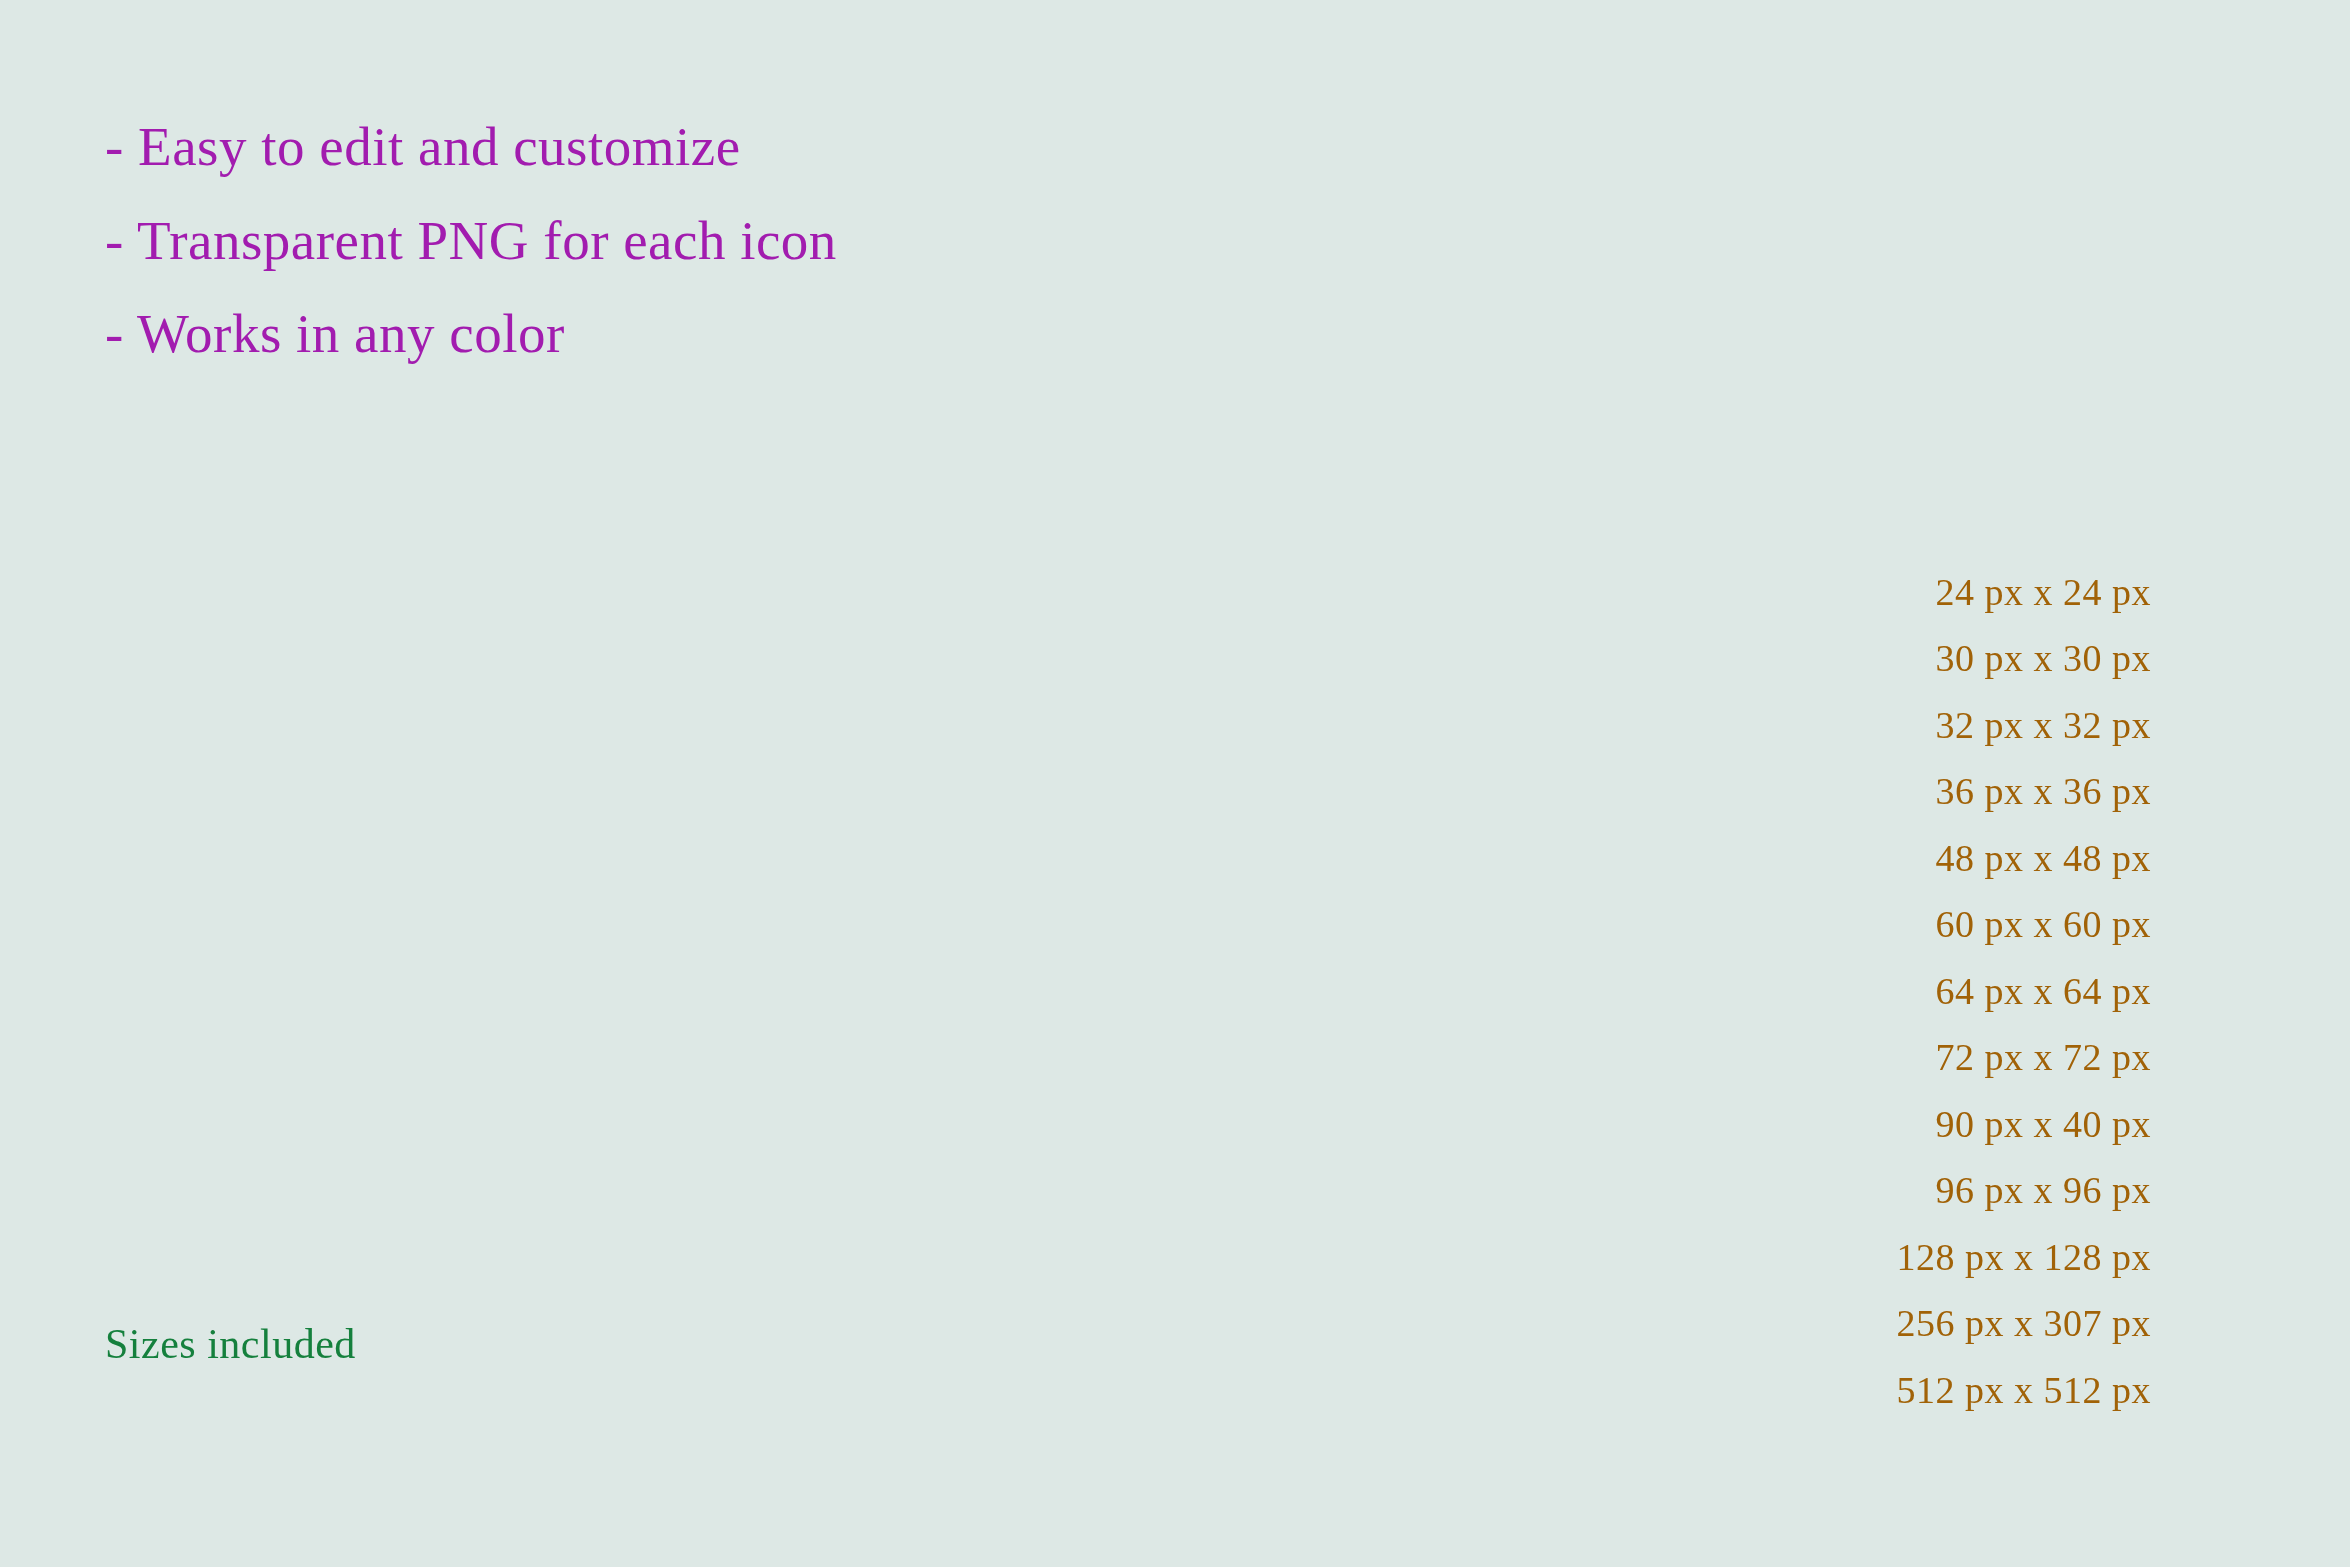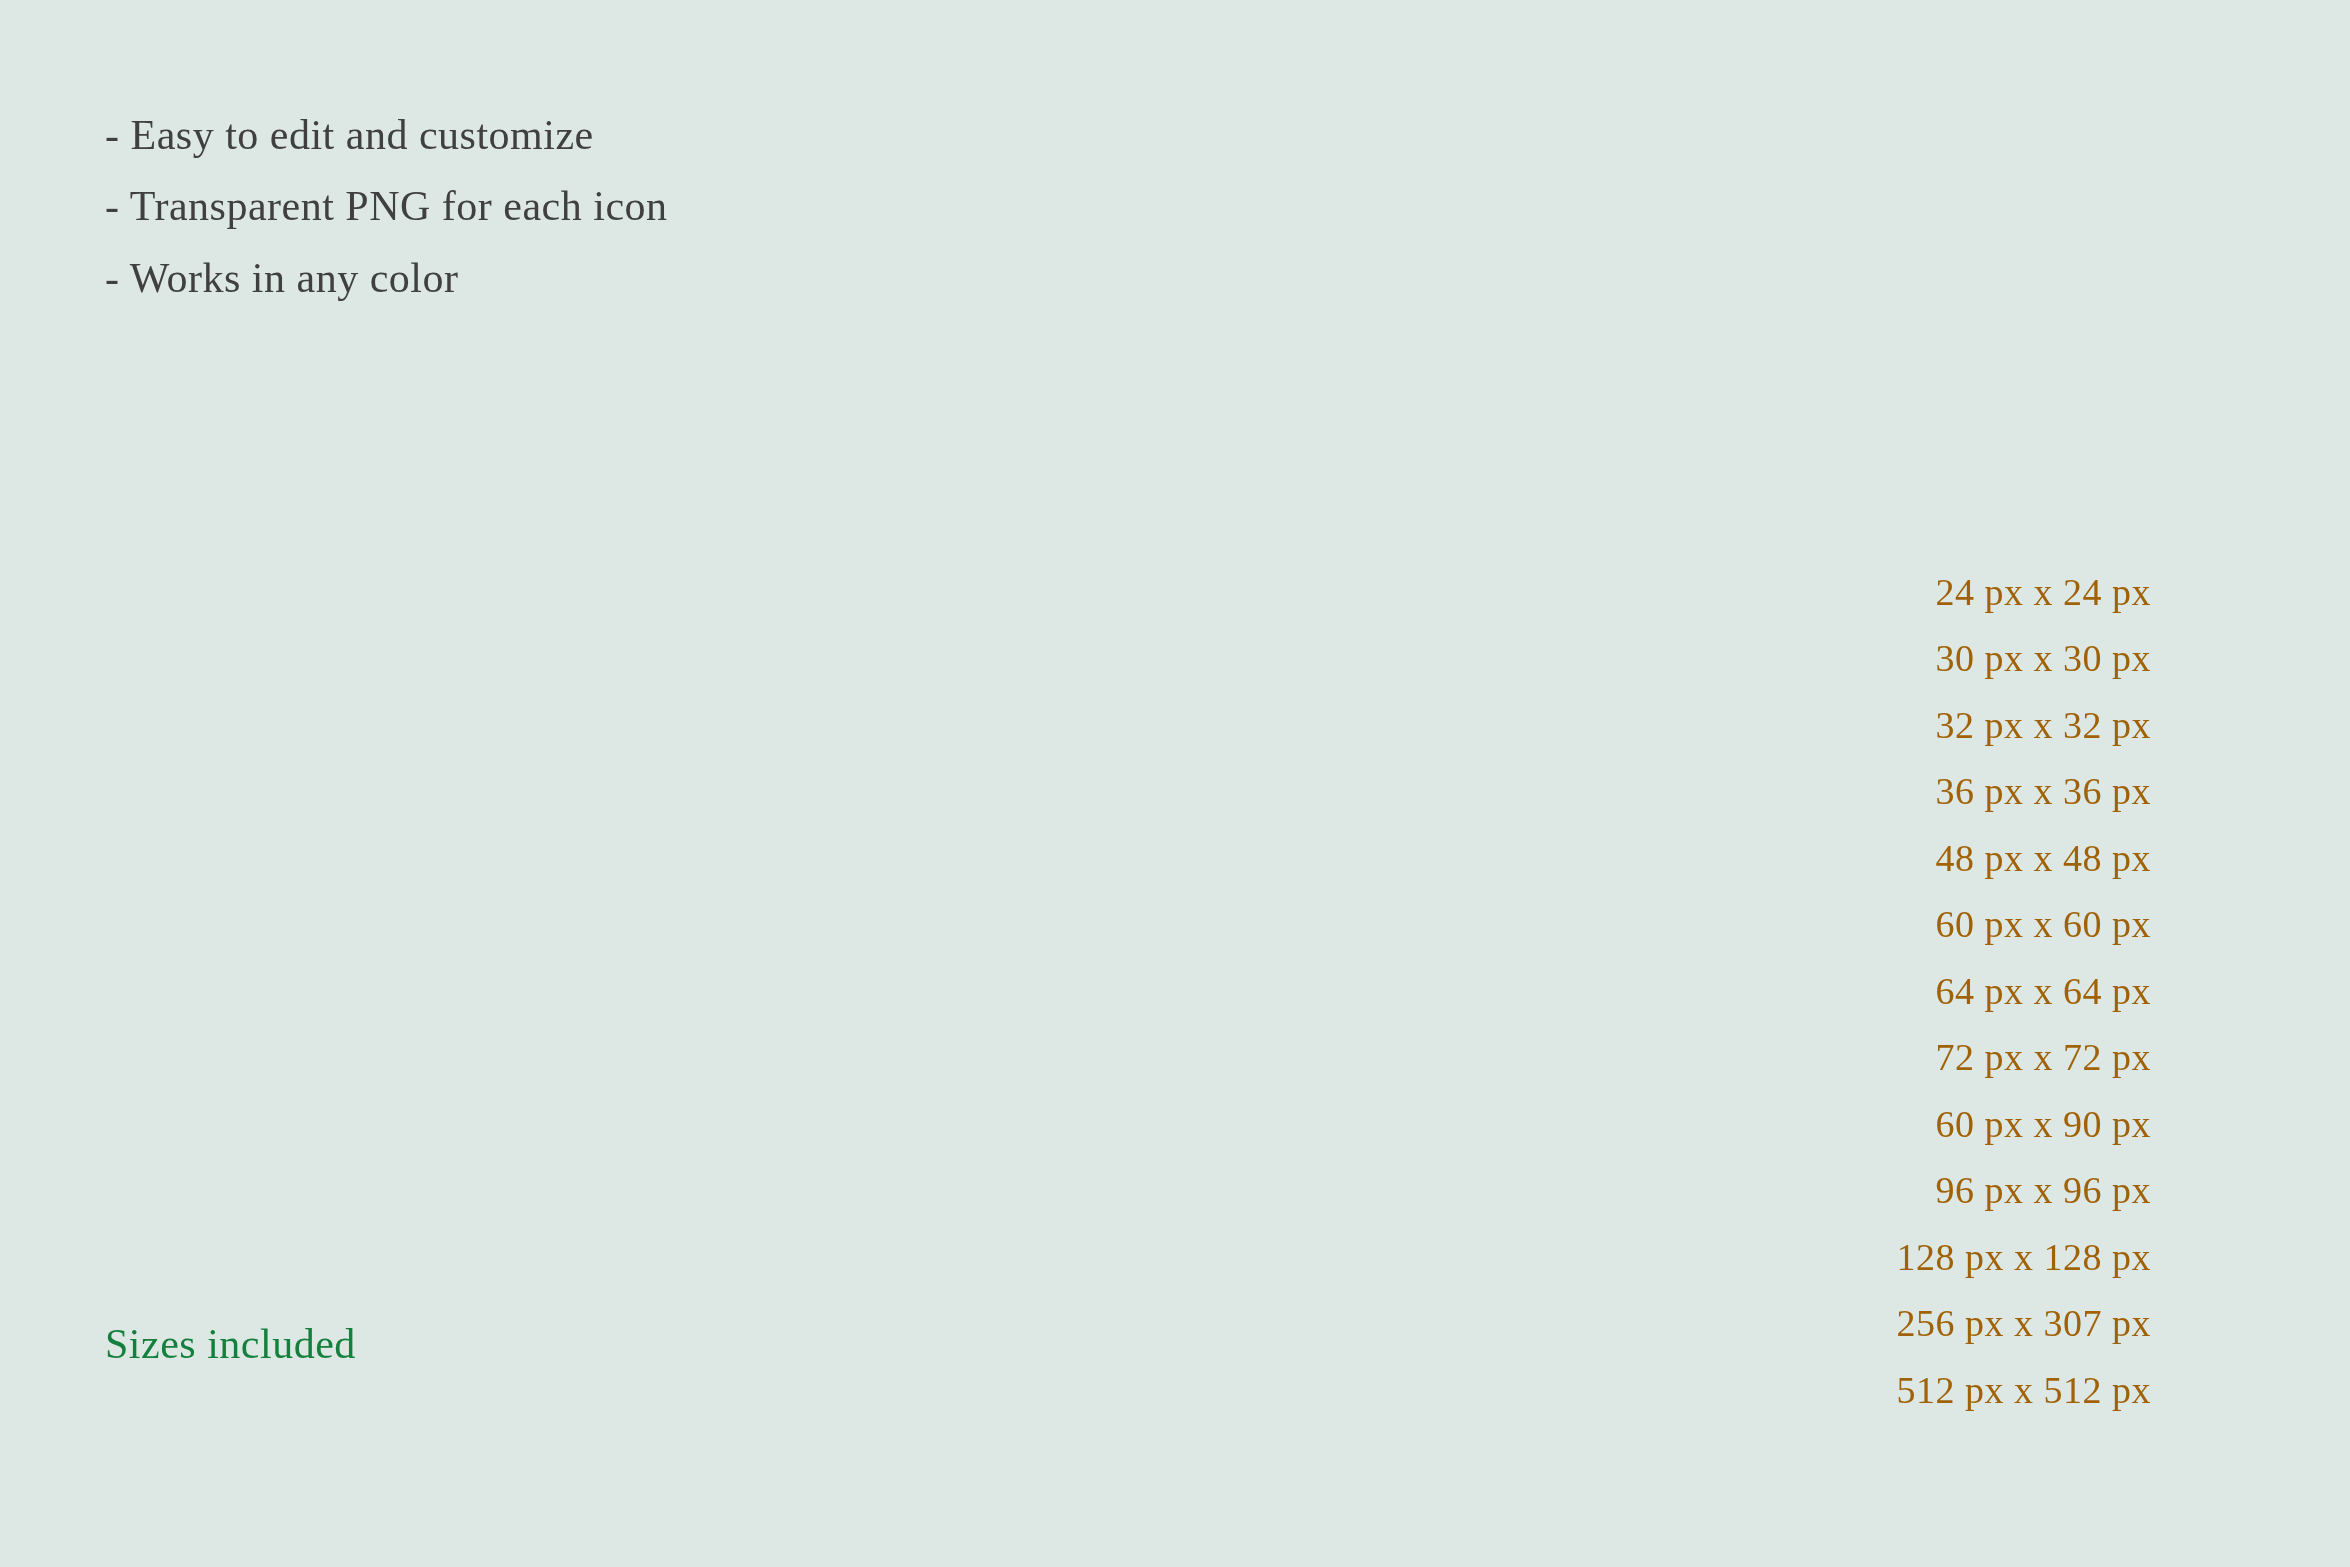--- a/index.html
+++ b/index.html
@@ -17,22 +17,22 @@
       overflow: hidden;
     }
 
     .features-section {
       position: absolute;
       top: 100px;
       left: 105px;
     }
 
     .feature-item {
-      font-size: 42px;
-      color: #404040;
+      font-size: 55px;
+      color: #a21caf;
       line-height: 1.7;
       font-family: 'Georgia', serif;
       font-weight: 300;
       letter-spacing: 0.5px;
     }
 
     .sizes-section {
       position: absolute;
       bottom: 199px;
       left: 105px;
@@ -77,19 +77,19 @@
 
 <div class="sizes-list">
   <div class="size-item">24 px x 24 px</div>
   <div class="size-item">30 px x 30 px</div>
   <div class="size-item">32 px x 32 px</div>
   <div class="size-item">36 px x 36 px</div>
   <div class="size-item">48 px x 48 px</div>
   <div class="size-item">60 px x 60 px</div>
   <div class="size-item">64 px x 64 px</div>
   <div class="size-item">72 px x 72 px</div>
-  <div class="size-item">60 px x 90 px</div>
+  <div class="size-item">90 px x 40 px</div>
   <div class="size-item">96 px x 96 px</div>
   <div class="size-item">128 px x 128 px</div>
   <div class="size-item">256 px x 307 px</div>
   <div class="size-item">512 px x 512 px</div>
 </div>
 
 
 </body></html>

